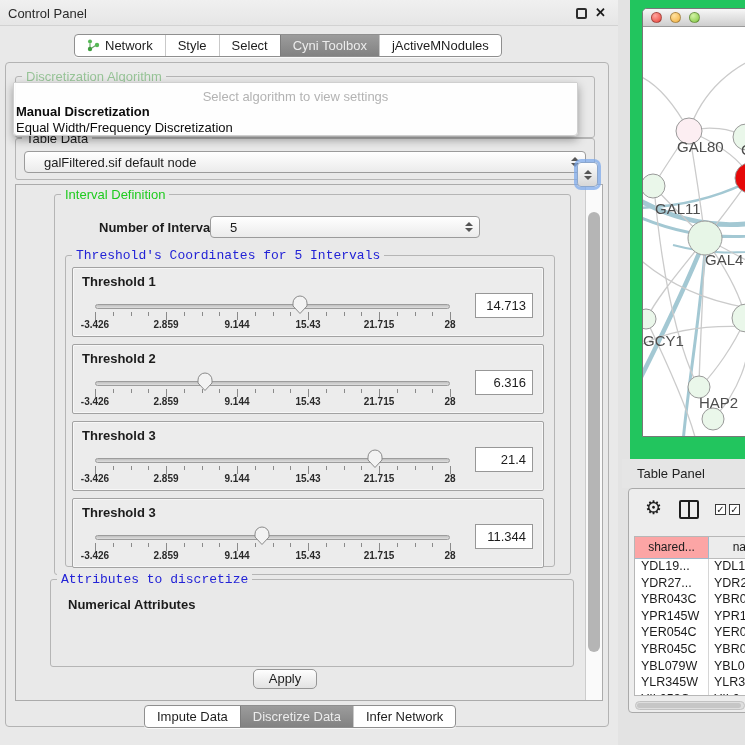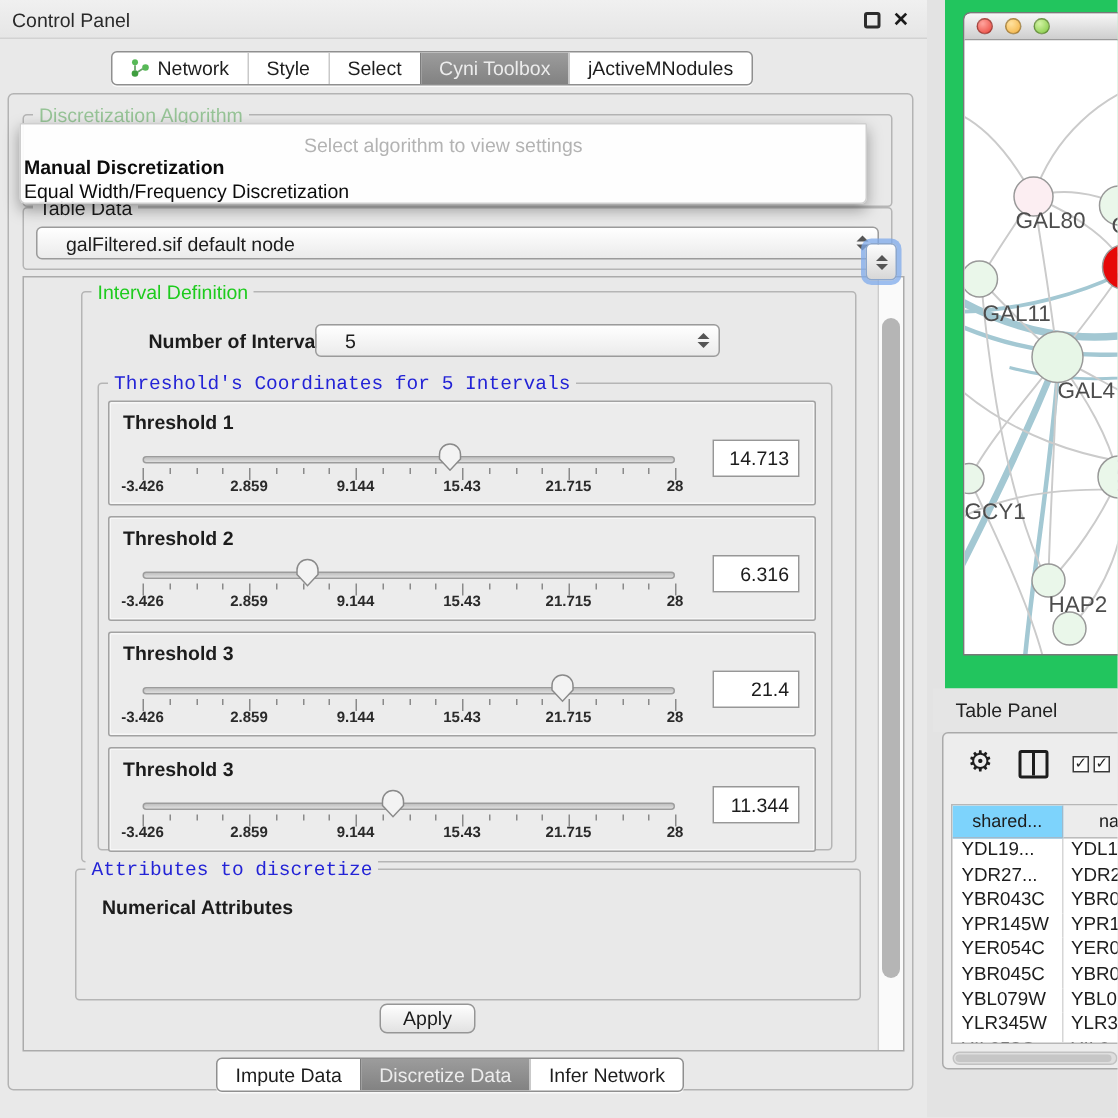--- a/index.html
+++ b/index.html
@@ -84,21 +84,21 @@
   .tp-bar { position:absolute; left:4px; top:459px; width:123px; height:29px; background:#e5e5e5; }
   .tp-title { position:absolute; left:15px; top:7px; font-size:13px; color:#222; }
   .tp-box { position:absolute; left:10px; top:488px; width:120px; height:225px; background:#ededed; border:1px solid #aaaaaa; border-radius:4px 0 0 4px; overflow:hidden; }
   .tp-toolbar { position:absolute; left:0; top:0; width:100%; height:44px; }
   .gear { position:absolute; left:16px; top:7px; font-size:19px; color:#1d1d1d; }
   .split-icon { position:absolute; left:50px; top:11px; width:20px; height:19px; border:2px solid #1d1d1d; border-radius:2px; }
   .split-icon::after { content:""; position:absolute; left:7px; top:0; width:2px; height:100%; background:#1d1d1d; }
   .cb { position:absolute; top:15px; width:11px; height:11px; border:1px solid #3a3a3a; background:#fdfdfd; font-size:10px; line-height:10px; text-align:center; color:#222; }
   .tp-table { position:absolute; left:5px; top:47px; width:115px; height:160px; background:#fff; border:1px solid #b7b7b7; overflow:hidden; }
   .tp-head { display:flex; height:22px; font-size:12px; }
-  .tp-head .h1 { width:74px; background:#7dd3fc; border-right:1px solid #9fb9cb; border-bottom:1px solid #9fb9cb; text-align:center; line-height:21px; }
+  .tp-head .h1 { width:74px; background:#fca5a5; border-right:1px solid #9fb9cb; border-bottom:1px solid #9fb9cb; text-align:center; line-height:21px; }
   .tp-head .h2 { flex:1; background:#ececec; border-bottom:1px solid #bcbcbc; text-align:right; line-height:21px; padding-right:2px; }
   .tp-row { display:flex; height:16.6px; font-size:12.5px; }
   .tp-row .c1 { width:74px; padding-left:6px; border-right:1px solid #d6d6d6; white-space:nowrap; overflow:hidden; }
   .tp-row .c2 { flex:1; padding-left:5px; white-space:nowrap; overflow:hidden; }
   .hscroll { position:absolute; left:6px; top:212px; width:110px; height:9px; background:#dedede; border:1px solid #c2c2c2; border-radius:5px; }
   .hscroll .thumb { position:absolute; left:1px; top:1px; width:96%; height:5px; background:#c6c6c6; border-radius:3px; }
 
   .net-icon { width:13px; height:13px; }
 </style>
 </head>

